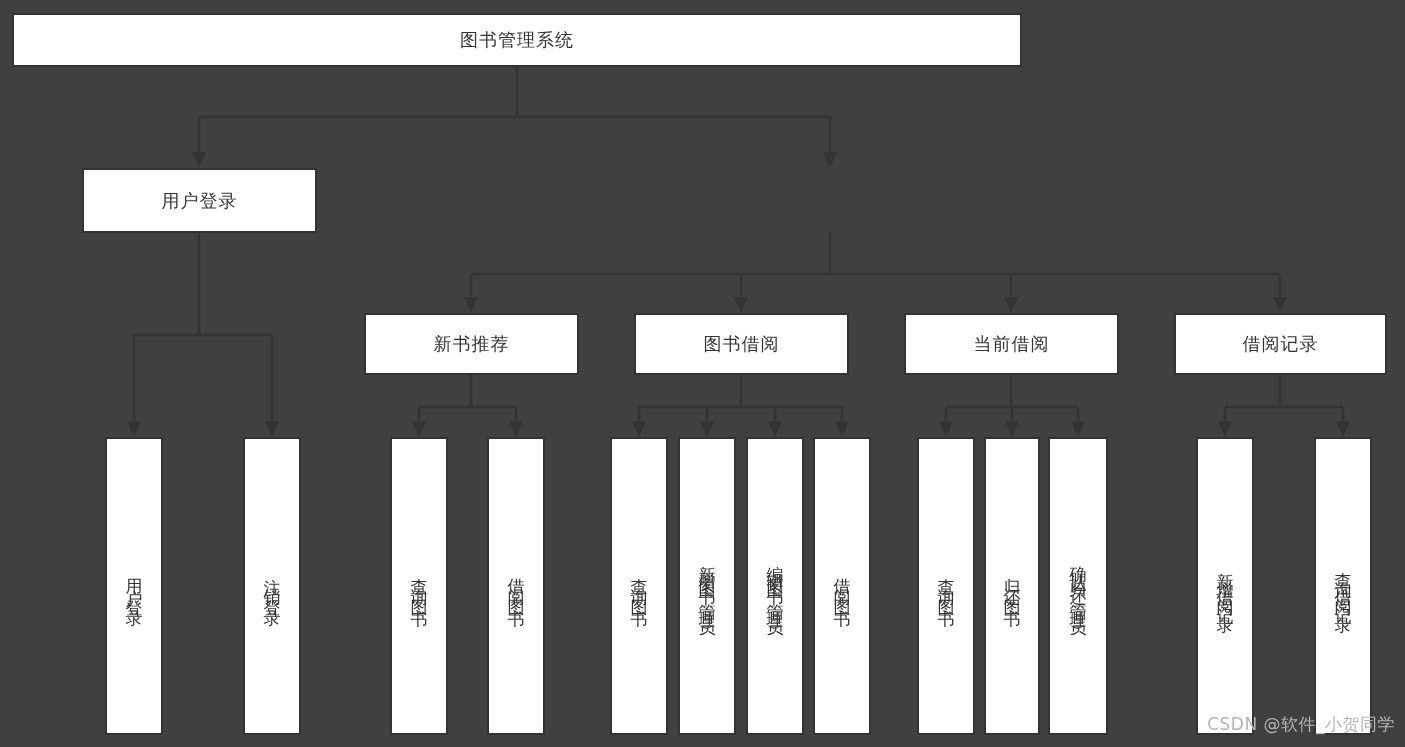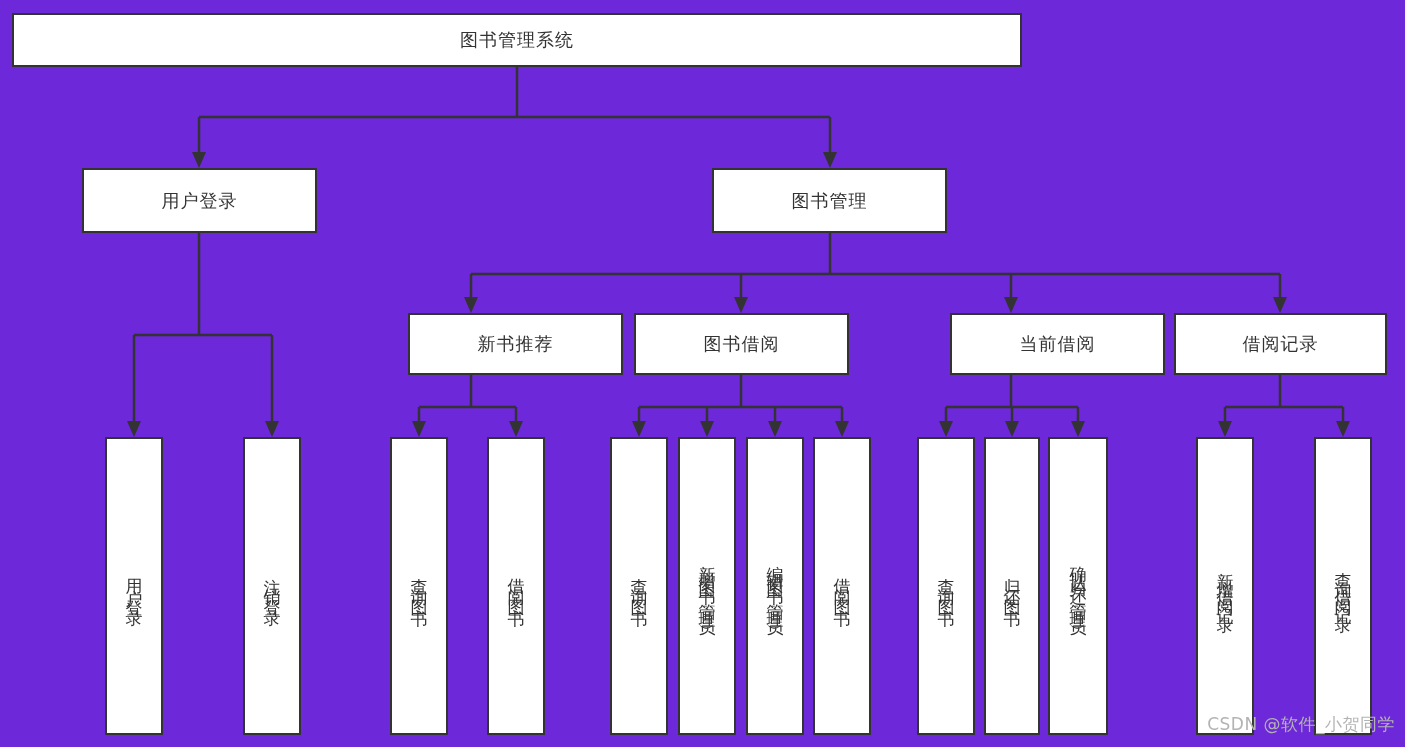--- a/index.html
+++ b/index.html
@@ -1,17 +1,17 @@
 <!DOCTYPE html>
 <html><head>
 <meta charset="utf-8">
 <style>
   html,body{margin:0;padding:0;background:#ffffff;}
   #canvas{
-    position:relative;width:1405px;height:747px;background:#6d28d9;overflow:hidden;
+    position:relative;width:1405px;height:747px;background:#404040;overflow:hidden;
     font-family:"DejaVu Sans","Liberation Sans",sans-serif;
   }
   #wires{position:absolute;left:0;top:0;width:1405px;height:747px;}
   .box{
     position:absolute;box-sizing:border-box;border:2.5px solid #333333;background:#ffffff;
     display:flex;align-items:center;justify-content:center;color:#333333;
   }
   .hlabel{font-size:18px;letter-spacing:1px;white-space:nowrap;}
   .root{left:12px;top:13px;width:1010px;height:54px;}
   .lvl2{top:168px;width:235px;height:65px;}
@@ -99,31 +99,28 @@
     </g>
   </svg>
 
   <div class="box root hlabel">
     <span>图书管理系统</span>
   </div>
 
   <div class="box lvl2 hlabel" style="left:82px;">
     <span>用户登录</span>
   </div>
-  <div class="box lvl2 hlabel" style="left:712px;">
-    <span>图书管理</span>
-  </div>
 
-  <div class="box lvl3 hlabel" style="left:364px;margin-left:44px;">
+  <div class="box lvl3 hlabel" style="left:364px;">
     <span>新书推荐</span>
   </div>
   <div class="box lvl3 hlabel" style="left:634px;justify-content:center;">
     <span>图书借阅</span>
   </div>
-  <div class="box lvl3 hlabel" style="left:904px;margin-left:46px;">
+  <div class="box lvl3 hlabel" style="left:904px;">
     <span>当前借阅</span>
   </div>
   <div class="box lvl3 hlabel" style="left:1174px;width:213px;">
     <span>借阅记录</span>
   </div>
 
   <div class="box leaf" style="left:105px;">
     <span>用户登录</span>
   </div>
   <div class="box leaf" style="left:243px;">

